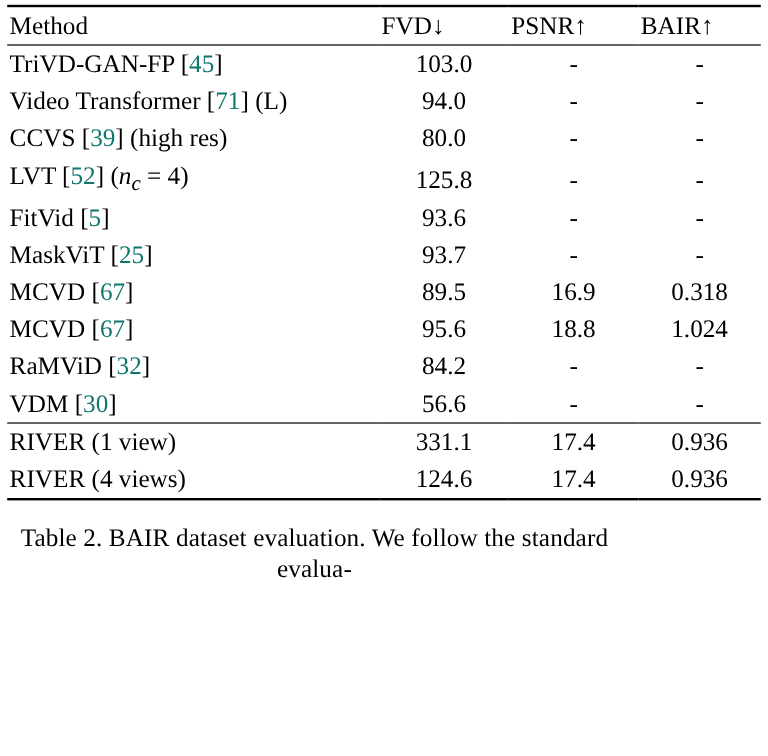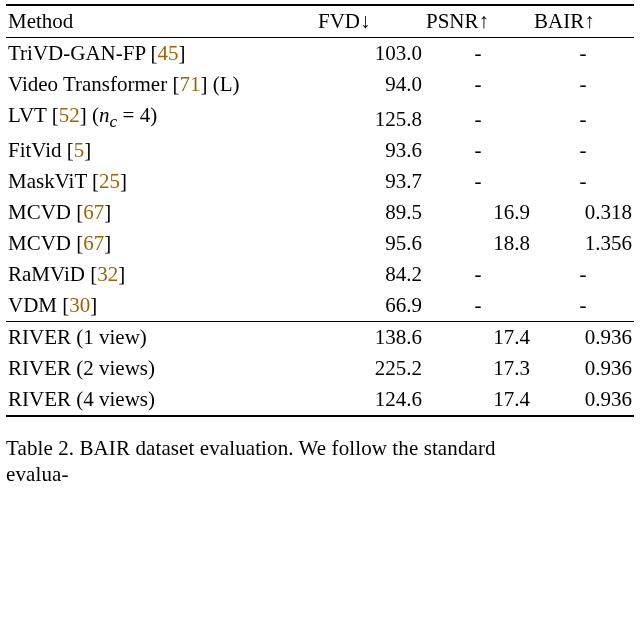--- a/index.html
+++ b/index.html
@@ -34,38 +34,39 @@
   th {
     text-align: left;
   }
   th.method {
     text-align: left;
   }
   td.method {
     text-align: left;
   }
   td.num {
-    text-align: right;
+    text-align: center;
   }
   td.dash {
     text-align: center;
   }
   .rule-top td, .rule-top th { border-top: 2px solid #000; }
   .rule-midthin td { border-top: 1px solid #000; }
   .rule-bot td { border-bottom: 2px solid #000; }
   a.cite {
-    color: #a16207;
+    color: #0f766e;
     text-decoration: none;
   }
   .italic { font-style: italic; }
   .caption {
     margin-top: 18px;
     font-size: 21px;
     line-height: 1.25;
     letter-spacing: 0.1px;
+    text-align: center;
   }
   .caption-lead { display:inline; }
 </style>
 </head>
 <body>
 <div class="wrap">
 
 <table>
   <colgroup>
     <col class="c-method">
@@ -88,20 +89,26 @@
           <td class="dash">-</td>
           <td class="dash">-</td>
         </tr>
         <tr>
           <td class="method">Video Transformer [<a class="cite">71</a>] (L)</td>
           <td class="num">94.0</td>
           <td class="dash">-</td>
           <td class="dash">-</td>
         </tr>
         <tr>
+          <td class="method">CCVS [<a class="cite">39</a>] (high res)</td>
+          <td class="num">80.0</td>
+          <td class="dash">-</td>
+          <td class="dash">-</td>
+        </tr>
+        <tr>
           <td class="method">LVT [<a class="cite">52</a>] (<span class="italic">n<sub>c</sub></span> = 4)</td>
           <td class="num">125.8</td>
           <td class="dash">-</td>
           <td class="dash">-</td>
         </tr>
         <tr>
           <td class="method">FitVid [<a class="cite">5</a>]</td>
           <td class="num">93.6</td>
           <td class="dash">-</td>
           <td class="dash">-</td>
@@ -115,46 +122,40 @@
         <tr>
           <td class="method">MCVD [<a class="cite">67</a>]</td>
           <td class="num">89.5</td>
           <td class="num">16.9</td>
           <td class="num">0.318</td>
         </tr>
         <tr>
           <td class="method">MCVD [<a class="cite">67</a>]</td>
           <td class="num">95.6</td>
           <td class="num">18.8</td>
-          <td class="num">1.356</td>
+          <td class="num">1.024</td>
         </tr>
         <tr>
           <td class="method">RaMViD [<a class="cite">32</a>]</td>
           <td class="num">84.2</td>
           <td class="dash">-</td>
           <td class="dash">-</td>
         </tr>
         <tr>
           <td class="method">VDM [<a class="cite">30</a>]</td>
-          <td class="num">66.9</td>
+          <td class="num">56.6</td>
           <td class="dash">-</td>
           <td class="dash">-</td>
         </tr>
       </tbody>
   <tbody id="tbody2">
         <tr class="rule-midthin">
           <td class="method">RIVER (1 view)</td>
-          <td class="num">138.6</td>
+          <td class="num">331.1</td>
           <td class="num">17.4</td>
-          <td class="num">0.936</td>
-        </tr>
-        <tr>
-          <td class="method">RIVER (2 views)</td>
-          <td class="num">225.2</td>
-          <td class="num">17.3</td>
           <td class="num">0.936</td>
         </tr>
         <tr>
           <td class="method">RIVER (4 views)</td>
           <td class="num">124.6</td>
           <td class="num">17.4</td>
           <td class="num">0.936</td>
         </tr>
       </tbody>
   <tbody>

